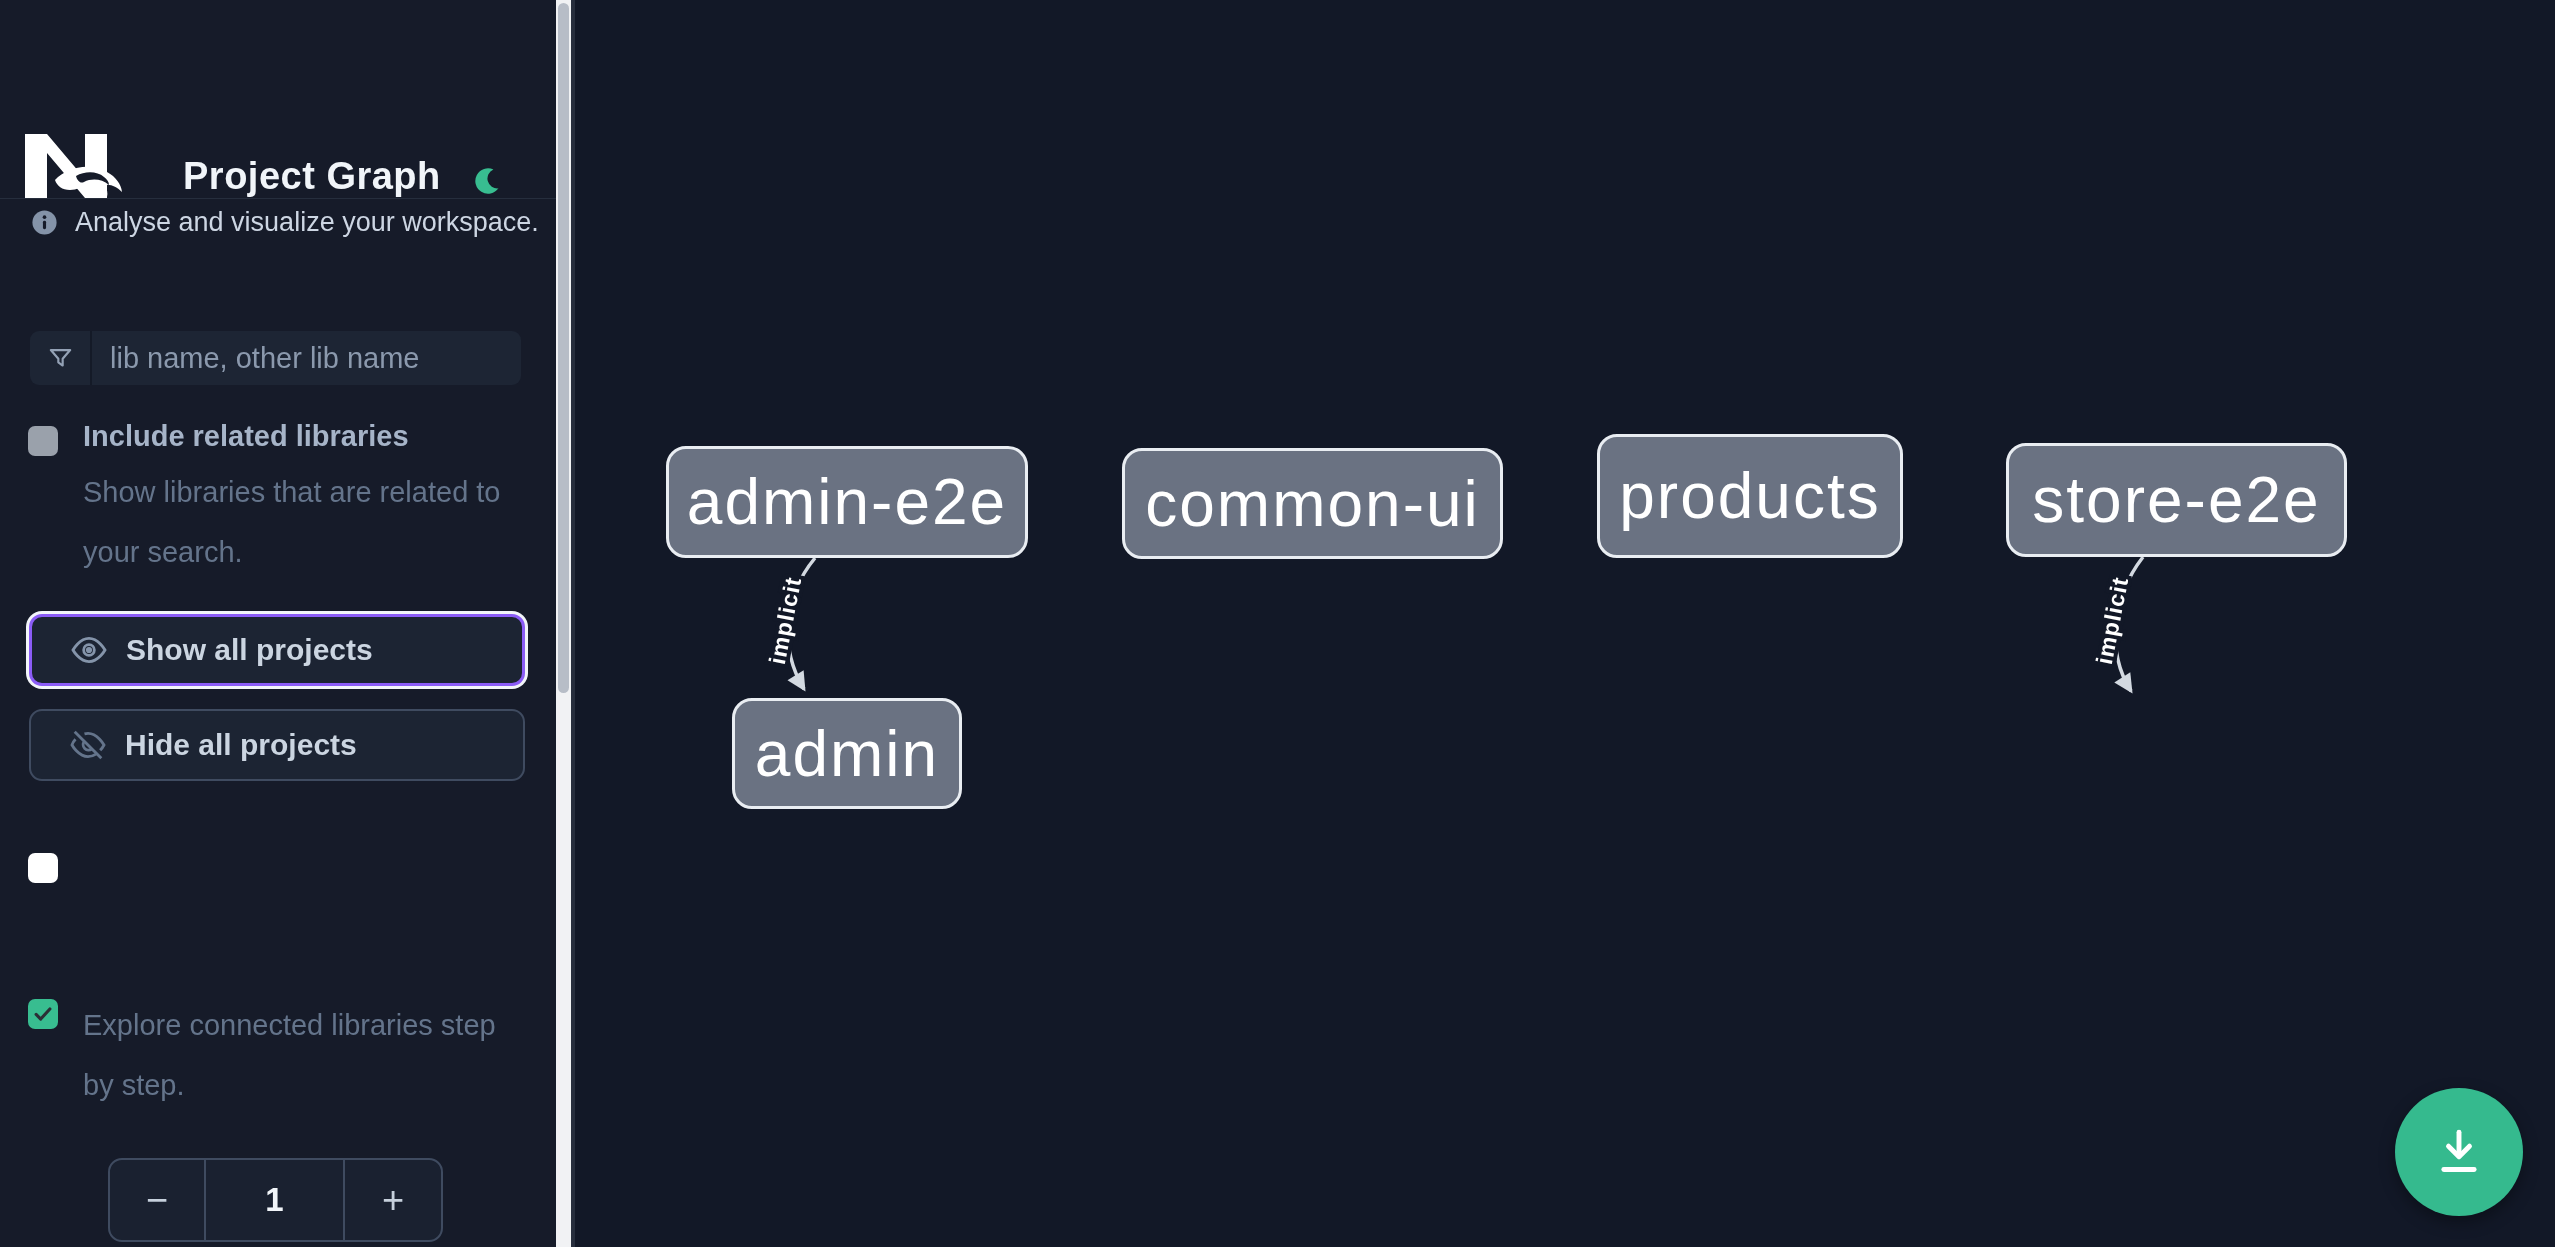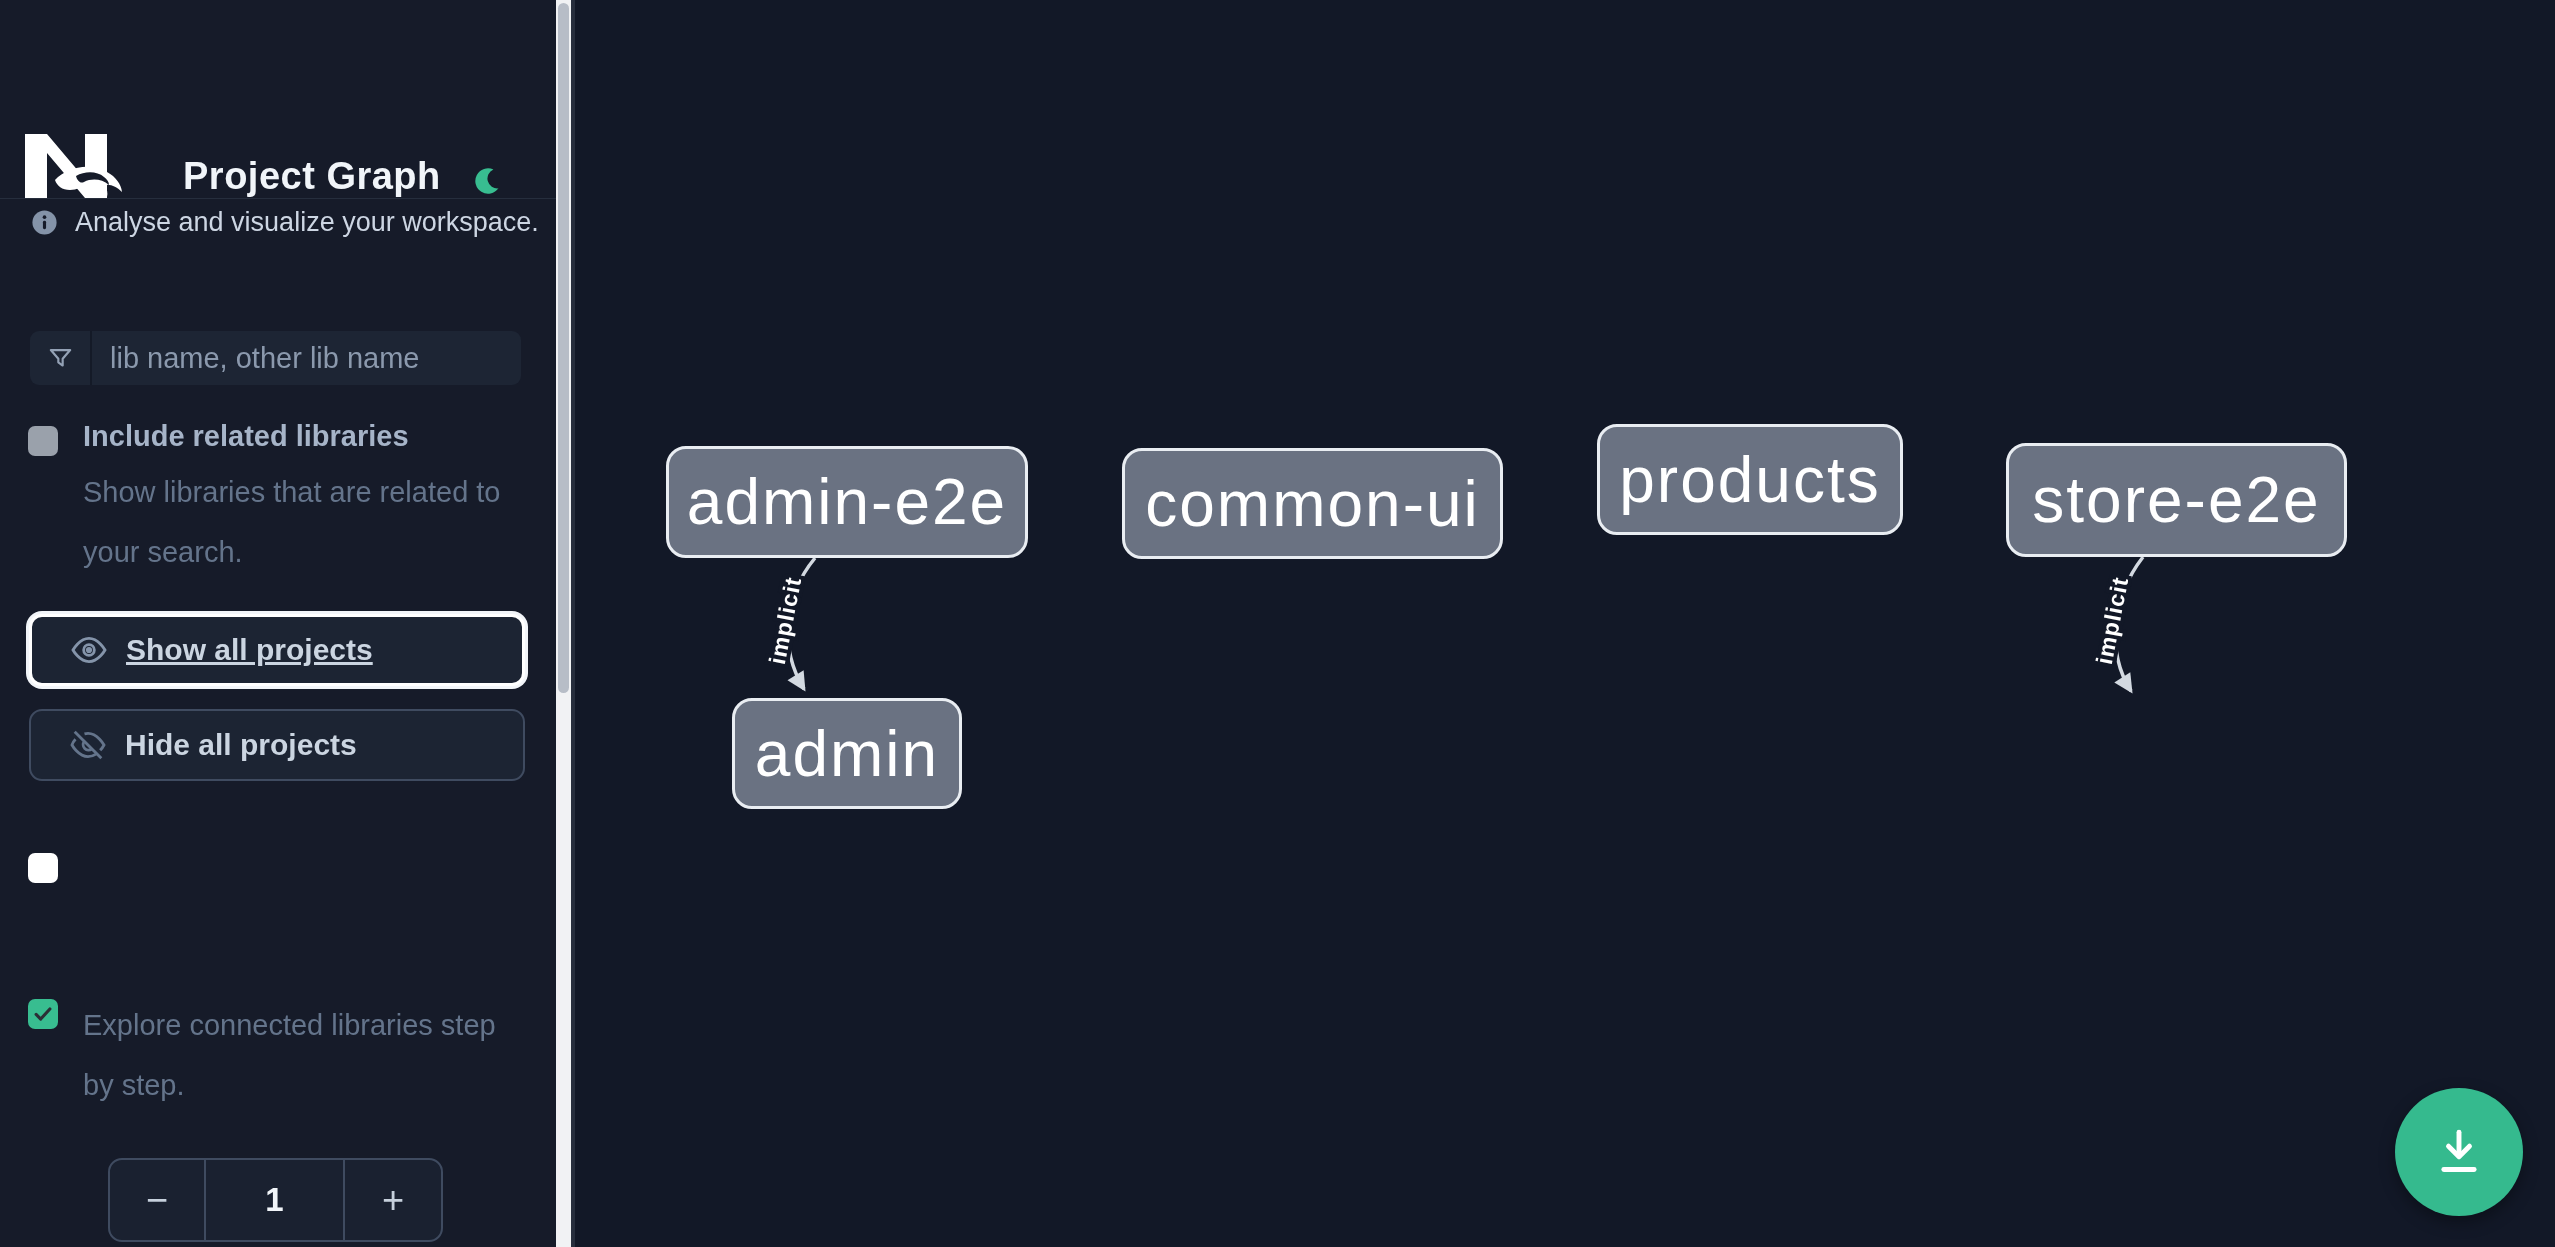--- a/index.html
+++ b/index.html
@@ -67,23 +67,22 @@
 
   .sb-btn {
     position:absolute; left:29px; width:496px; height:72px;
     display:flex; align-items:center; background:#1c2433; cursor:pointer;
     border-radius:13px; border:2px solid #3f4b60;
     font-family:"Liberation Sans", sans-serif; font-size:30px; font-weight:600;
     color:#cbd5e1; padding-left:37px;
   }
   .sb-btn svg { width:40px; height:40px; margin-right:17px; flex:0 0 auto; }
   .sb-btn-focused {
-    border:3px solid #ffffff;
+    border:3px solid #8b5cf6;
     box-shadow:0 0 0 3px #f2f5f9;
-    text-decoration:underline;
   }
 
   .stepper {
     position:absolute; left:108px; top:1158px; width:335px; height:84px;
     display:flex; border:2px solid #3f4b60; border-radius:14px;
     background:#1a2130; overflow:hidden;
   }
   .step-btn {
     background:transparent; border:none; color:#c6d0dc; cursor:pointer;
     font-family:"Liberation Sans", sans-serif; font-size:38px; font-weight:400;
@@ -146,21 +145,21 @@
     </defs>
   <path d="M 815 558 C 782 598 780 650 804 689" class="edge-path" marker-end="url(#arrowhead)"></path>
       <text x="793" y="622" transform="rotate(-79 793 622)" class="edge-label">implicit</text>
       <path d="M 2143 557 C 2112 597 2106 652 2131 691" class="edge-path" marker-end="url(#arrowhead)"></path>
       <text x="2120" y="622" transform="rotate(-79 2120 622)" class="edge-label">implicit</text>
     </svg>
 
   <div id="graph-nodes">
       <div class="gnode" style="left: 666px; top: 446px; width: 362px; height: 112px;">admin-e2e</div>
       <div class="gnode" style="left: 1122px; top: 448px; width: 381px; height: 111px;">common-ui</div>
-      <div class="gnode" style="left: 1597px; top: 424px; width: 306px; height: 111px;">products</div>
+      <div class="gnode" style="left: 1597px; top: 434px; width: 306px; height: 124px;">products</div>
       <div class="gnode" style="left: 2006px; top: 443px; width: 341px; height: 114px;">store-e2e</div>
       <div class="gnode" style="left: 732px; top: 698px; width: 230px; height: 111px;">admin</div>
     </div>
 
   <aside class="sidebar">
 
     <div class="sb-header">
       <svg class="nx-logo" viewBox="0 0 105 64">
         <path fill="#ffffff" d="M0 64V0h22l38 45V0h22v64H60L22 19v45H0Z"></path>
         <path fill="#ffffff" d="M30 46c12-13 35-18 52-8 9 5 14 12 15 20-5-5-11-8-17-7 2 4 3 8 2 12-4-7-10-11-18-11-7 0-12 4-19 4-8 0-13-4-15-10Z"></path>

